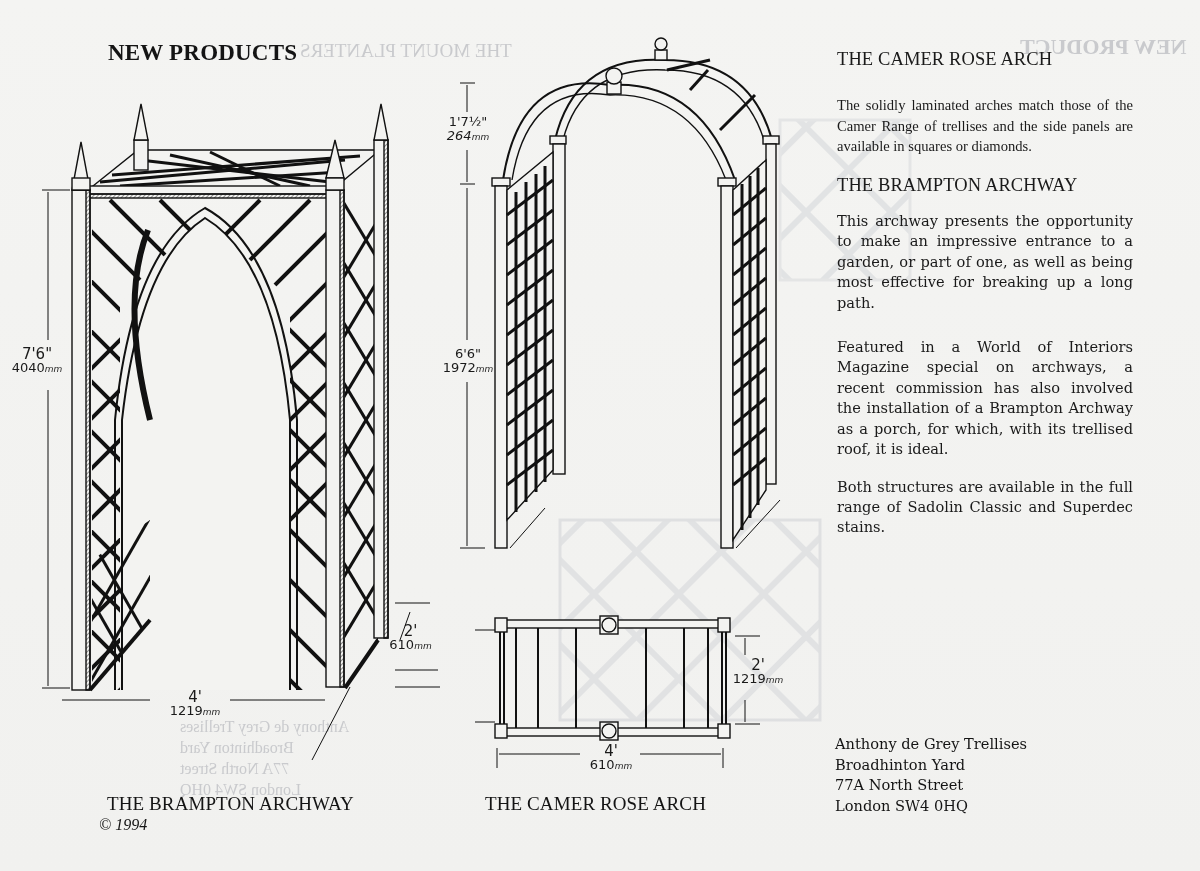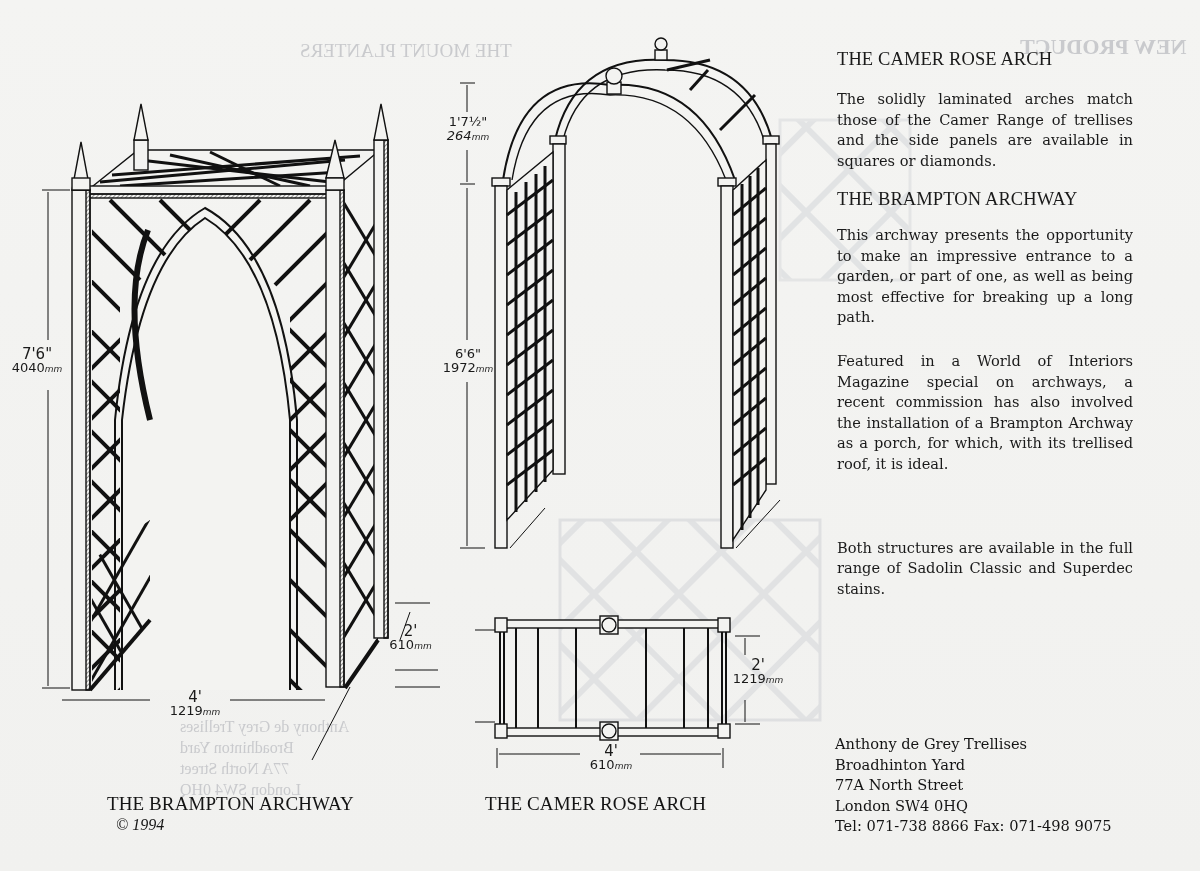--- a/index.html
+++ b/index.html
@@ -6,21 +6,21 @@
   body {
     width:1200px; height:871px; overflow:hidden; position:relative;
     background:#f3f3f1;
     font-family:"Liberation Serif", "DejaVu Serif", serif;
     color:#141414;
   }
   .page { position:absolute; left:0; top:0; width:1200px; height:871px; background:linear-gradient(180deg,#f4f4f2 0%,#f1f1ef 100%); }
   .ghost { position:absolute; color:#c9cacd; font-family:"Liberation Serif", serif; pointer-events:none; transform:scaleX(-1); }
   .main-title { position:absolute; left:108px; top:40px; font-size:23px; font-weight:bold; letter-spacing:0.2px; }
   .caption { position:absolute; font-size:19px; letter-spacing:0.1px; }
-  .copyright { position:absolute; left:116px; top:816px; font-size:16px; font-style:italic; }
+  .copyright { position:absolute; left:99px; top:816px; font-size:16px; font-style:italic; }
   .dim { position:absolute; font-family:"DejaVu Sans", sans-serif; font-size:13px; line-height:14px; text-align:center; color:#1a1a1a; }
   .dim .mm { font-size:9px;font-style:italic; }
   .col { position:absolute; left:837px; width:296px; font-family:"DejaVu Serif", serif; font-size:14.6px; line-height:20.4px; color:#1a1a1a; }
   .col h2 { font-family:"Liberation Serif", serif; font-weight:normal; font-size:18.5px; margin:0; letter-spacing:0.1px; }
   .col p { margin:0; text-align:justify; }
   .addr { position:absolute; left:835px; top:734px; font-family:"DejaVu Serif", serif; font-size:14.6px; line-height:20.6px; }
   svg { position:absolute; left:0; top:0; }
 </style>
 </head>
 <body>
@@ -261,20 +261,21 @@
           <line x1="745" y1="700" x2="745" y2="722"></line>
           <line x1="497" y1="748" x2="497" y2="768"></line>
           <line x1="723" y1="748" x2="723" y2="768"></line>
           <line x1="499" y1="754" x2="580" y2="754"></line>
           <line x1="640" y1="754" x2="721" y2="754"></line>
         </g>
       </g>
     </g>
   </svg>
 
+  <div class="main-title">NEW PRODUCTS</div>
 
   <div class="dim" style="left:2px;top:347px;width:70px;">
     <div style="font-size:15px;">7'6"</div>
     <div><span>4040</span><span class="mm">mm</span></div>
   </div>
   <div class="dim" style="left:160px;top:690px;width:70px;">
     <div style="font-size:15px;">4'</div>
     <div><span>1219</span><span class="mm">mm</span></div>
   </div>
   <div class="dim" style="left:383px;top:624px;width:55px;">
@@ -298,27 +299,26 @@
     <div style="font-size:15px;">4'</div>
     <div><span>610</span><span class="mm">mm</span></div>
   </div>
 
   <div class="caption" style="left:107px;top:793px;">THE BRAMPTON ARCHWAY</div>
   <div class="copyright">© 1994</div>
   <div class="caption" style="left:485px;top:793px;">THE CAMER ROSE ARCH</div>
 
   <div class="col" style="top:49px;">
     <h2>THE CAMER ROSE ARCH</h2>
-    <p style="margin-top:20px;">The solidly laminated arches match those of the Camer Range of trellises and the side panels are available in squares or diamonds.</p>
+    <p style="margin-top:26px;font-family:Liberation Serif, serif;">The solidly laminated arches match those of the Camer Range of trellises and the side panels are available in squares or diamonds.</p>
     <h2 style="margin-top:18px;">THE BRAMPTON ARCHWAY</h2>
     <p style="margin-top:16px;">This archway presents the opportunity to make an impressive entrance to a garden, or part of one, as well as being most effective for breaking up a long path.</p>
     <p style="margin-top:24px;">Featured in a World of Interiors Magazine special on archways, a recent commission has also involved the installation of a Brampton Archway as a porch, for which, with its trellised roof, it is ideal.</p>
-    <p style="margin-top:64px;">Both structures are available in the full range of Sadolin Classic and Superdec stains.</p>
+    <p style="margin-top:17px;">Both structures are available in the full range of Sadolin Classic and Superdec stains.</p>
   </div>
 
   <div class="addr">
     <div>Anthony de Grey Trellises</div>
     <div>Broadhinton Yard</div>
     <div>77A North Street</div>
     <div>London SW4 0HQ</div>
-    <div>Tel: 071-738 8866 Fax: 071-498 9075</div>
   </div>
 </div>
 
 </body></html>

